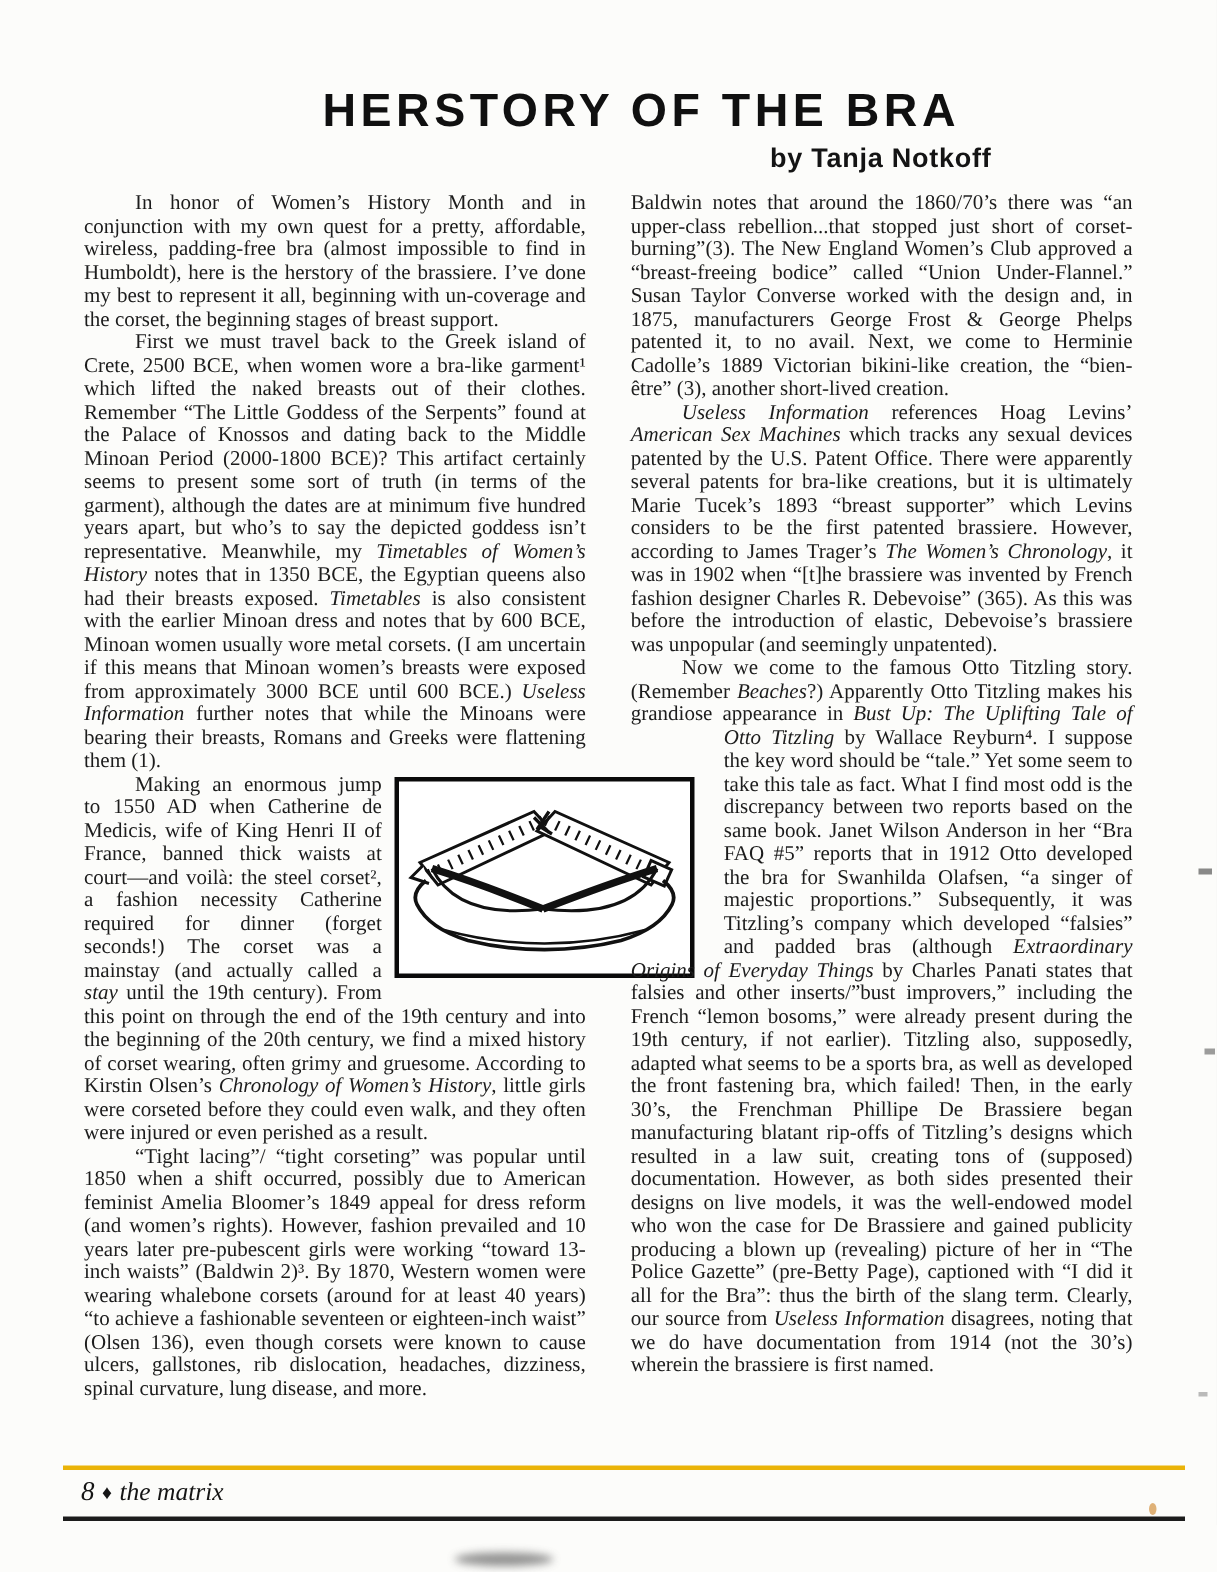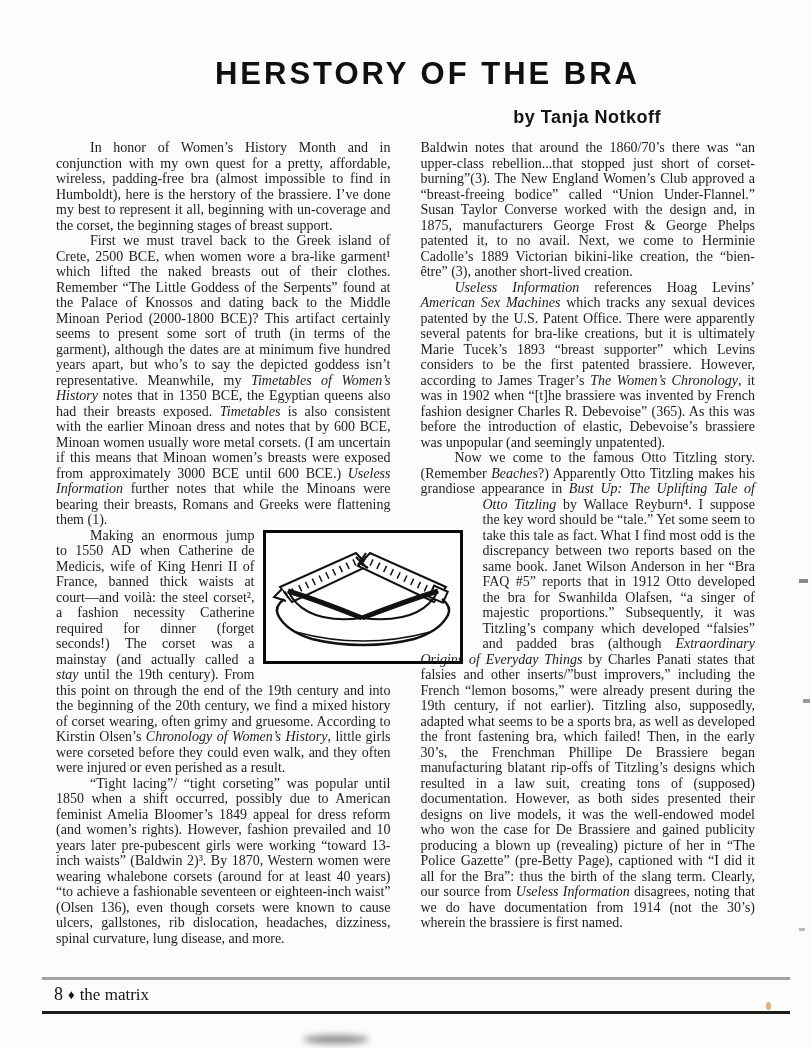--- a/index.html
+++ b/index.html
@@ -22,21 +22,21 @@
     text-align:center;
     font-family:"Liberation Sans","DejaVu Sans",sans-serif;
     font-weight:bold;
     font-size:31px;
     letter-spacing:3px;
     color:#101010;
   }
   .byline{
     text-align:right;
     padding-right:150px;
-    margin-top:15px;
+    margin-top:3px;
     font-family:"Liberation Sans","DejaVu Sans",sans-serif;
     font-weight:bold;
     font-size:18px;
     letter-spacing:0.5px;
     color:#141414;
   }
   
   .columns{
     display:flex;
     gap:30px;
@@ -67,25 +67,26 @@
   .wrap-spacer{
     display:block;
     float:left;
     width:62px;height:150px;
   }
   
   .footer{
     position:absolute;
     left:42px;top:977px;
     width:728px;
-    border-top:3px solid #a3a3a3;
+    border-top:3px solid #eab308;
     border-bottom:3px solid #1c1c1c;
     padding:4px 8px 6px 12px;
     font-size:17px;
     color:#151515;
+    font-style:italic;
   }
   .footer .pagenum{font-size:18px;}
   .footer .diamond{font-size:13px;margin:0 5px;vertical-align:1px;}
   
   .smudge{
     position:absolute;left:303px;top:1035px;
     width:66px;height:9px;background:#6e6e6e;
     border-radius:50%;filter:blur(3px);opacity:.75;
   }
   .edge-mark-1{position:absolute;right:3px;top:579px;width:9px;height:4px;background:#4c4c4c;opacity:.65;}

